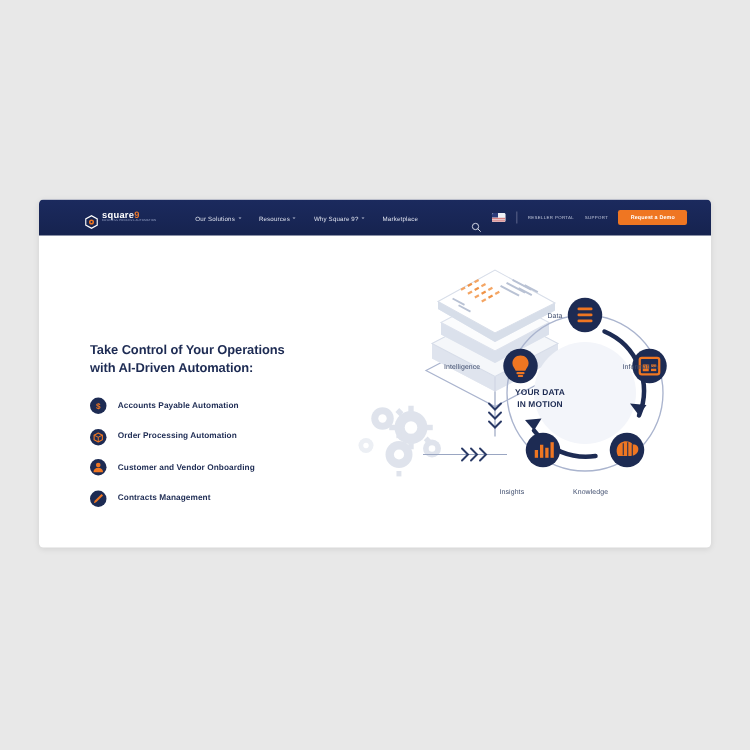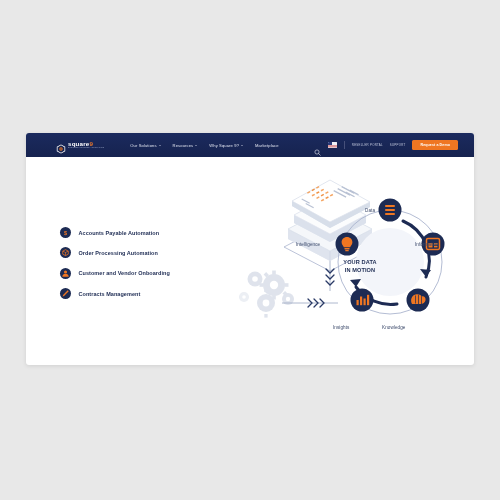--- a/index.html
+++ b/index.html
@@ -153,20 +153,24 @@
         <span class="divider"></span>
         <span class="mini-link">RESELLER PORTAL</span>
         <span class="mini-link">SUPPORT</span>
         <span class="demo-btn">Request a Demo</span>
       </div>
     </div>
 
     <div class="hero">
 
       <div class="copy">
+        <h1 class="headline">
+          <span>Take Control of Your Operations</span>
+          <span>with AI-Driven Automation:</span>
+        </h1>
 
         <ul class="bullets">
           <li class="bullet">
             <span class="b-icon">
               <svg width="11" height="11" viewBox="0 0 22 22">
                 <text x="11" y="15.5" text-anchor="middle" font-family="Liberation Sans, sans-serif" font-size="11" font-weight="700" fill="#ef7622">$</text>
               </svg>
             </span>
             <span class="b-label">Accounts Payable Automation</span>
           </li>

